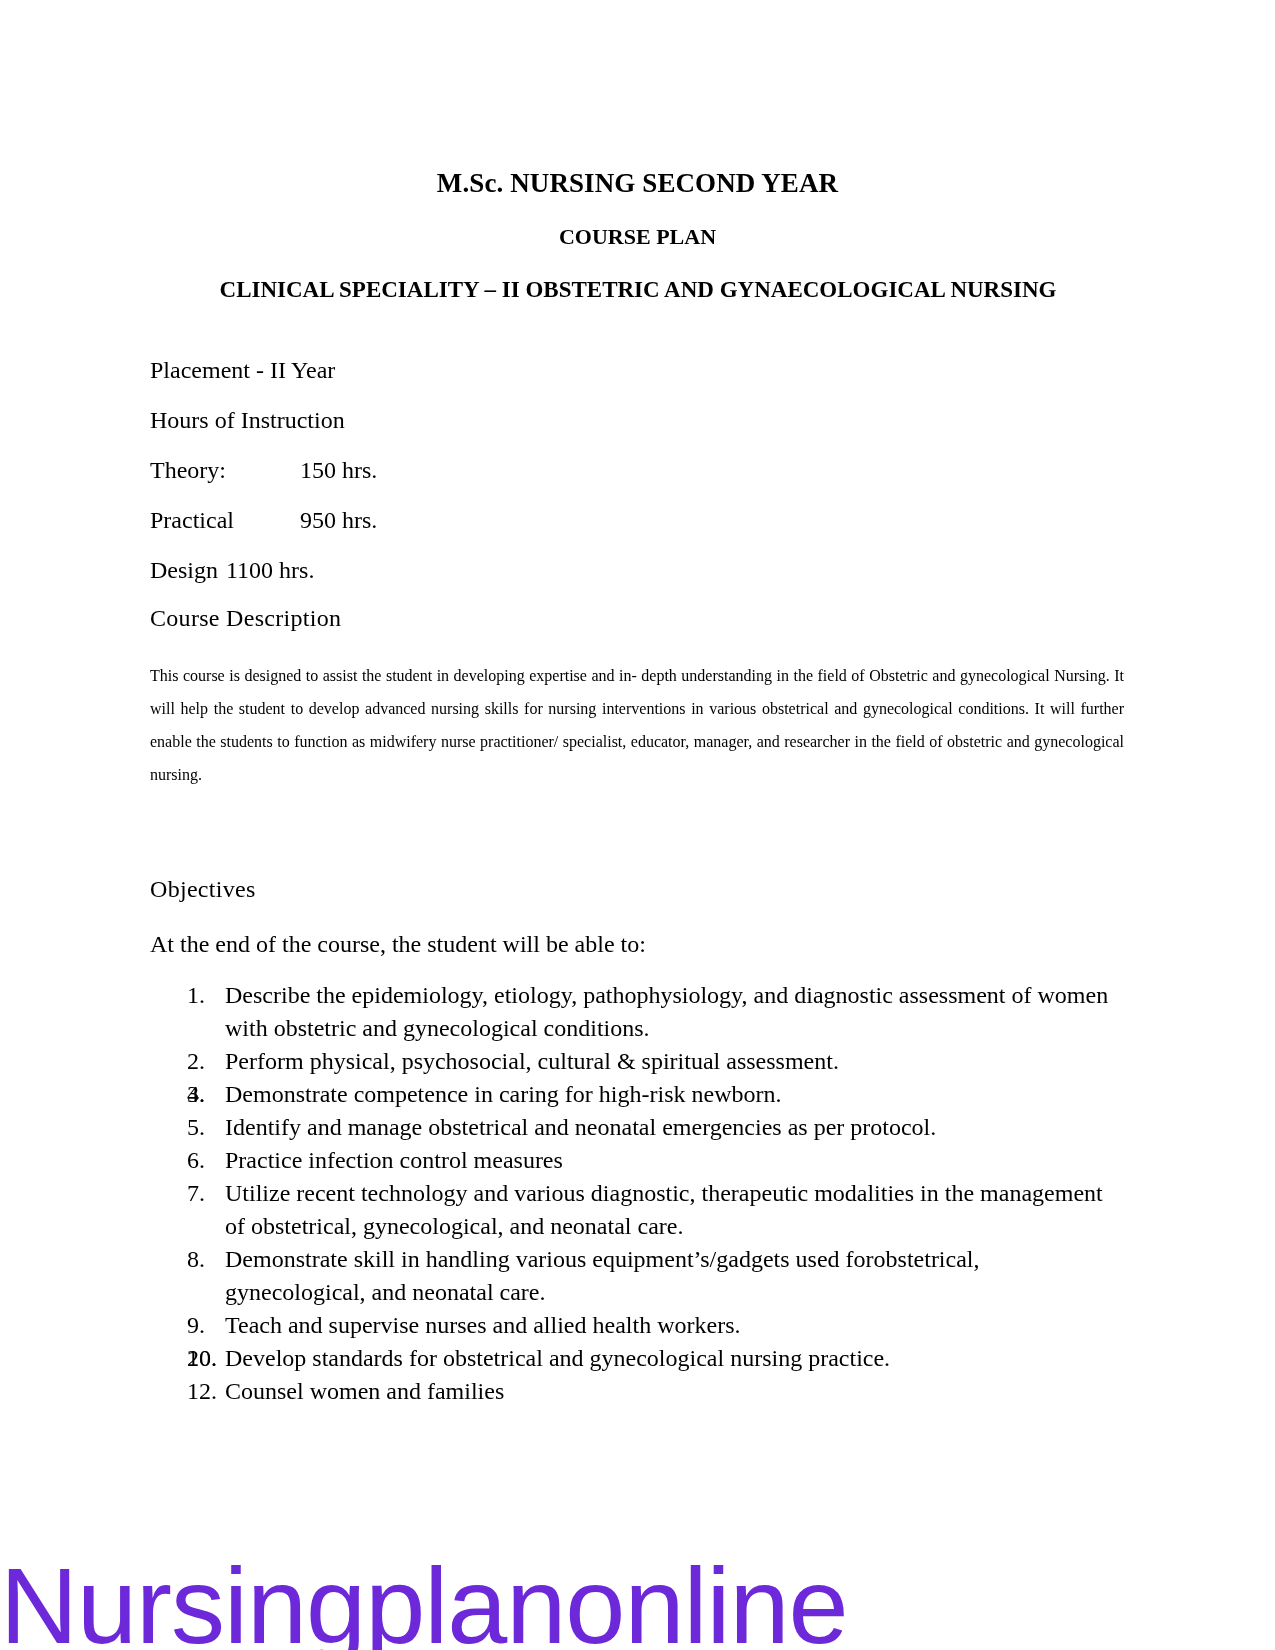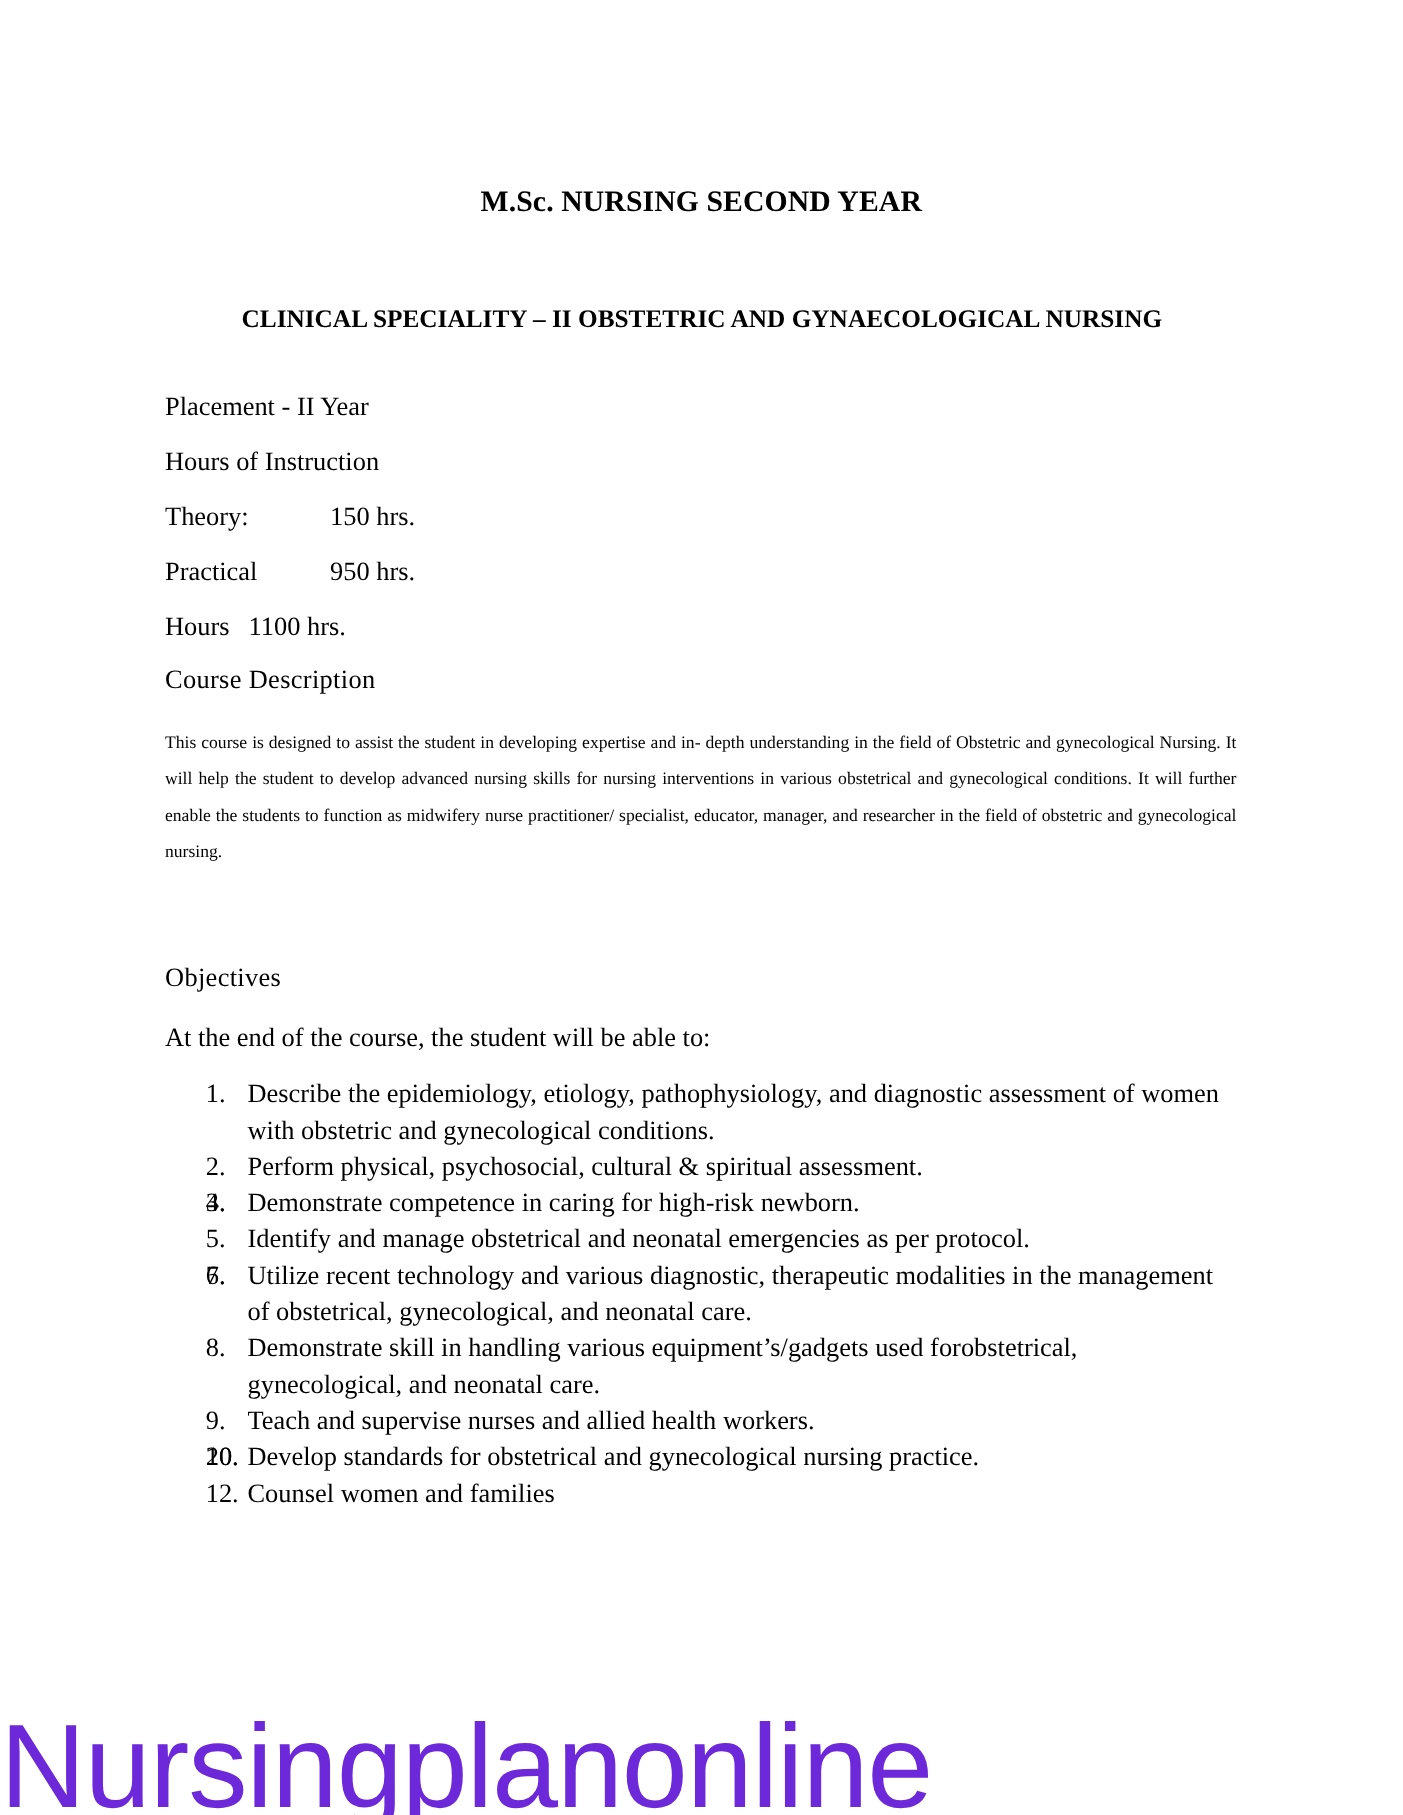--- a/index.html
+++ b/index.html
@@ -26,50 +26,51 @@
     font-family: "Liberation Sans", "DejaVu Sans", sans-serif; font-size: 108px; line-height: 120px;
     color: #6d28d9; letter-spacing: -1px;
   }
 </style>
 </head>
 <body>
 
 <div class="page">
 
   <div class="center title">M.Sc. NURSING SECOND YEAR</div>
+  <div class="center subtitle">COURSE PLAN</div>
   <div class="heading">CLINICAL SPECIALITY – II OBSTETRIC  AND GYNAECOLOGICAL NURSING</div>
 
   <div class="meta" style="top:340px;">Placement - II Year</div>
   <div class="meta" style="top:390px;">Hours of Instruction</div>
   <div class="meta" style="top:440px;">
     <span class="lbl">Theory:</span>
     <span class="val" style="left:150px;">150 hrs.</span>
   </div>
   <div class="meta" style="top:490px;">
     <span class="lbl">Practical</span>
     <span class="val" style="left:150px;">950 hrs.</span>
   </div>
   <div class="meta" style="top:540px;">
-    <span class="lbl">Hours</span>
+    <span class="lbl">Design</span>
     <span class="val" style="left:76px;">1100 hrs.</span>
   </div>
 
   <div class="sec-head" style="top:589px;">Course Description</div>
   <div class="para">This course is designed to assist the student in developing expertise and in- depth understanding in the field of Obstetric and gynecological Nursing. It will help the student to develop advanced nursing skills for nursing interventions in various obstetrical and gynecological conditions. It will further enable the students to function as midwifery nurse practitioner/ specialist, educator, manager, and researcher in the field of obstetric and gynecological nursing.</div>
 
   <div class="sec-head" style="top:860px;">Objectives</div>
   <div class="intro">At the end of the course, the student will be able to:</div>
 
   <ol class="obj-list">
     <li><span class="num">1.</span><span>Describe the epidemiology, etiology, pathophysiology, and diagnostic assessment of women with obstetric and gynecological conditions.</span></li>
     <li><span class="num">2.</span><span>Perform physical, psychosocial, cultural &amp; spiritual assessment.</span></li>
     <li><span class="num">3.</span></li>
     <li><span class="num">4.</span><span>Demonstrate competence in caring for high-risk newborn.</span></li>
     <li><span class="num">5.</span><span>Identify and manage obstetrical and neonatal emergencies as per protocol.</span></li>
-    <li><span class="num">6.</span></li>
+    <li><span class="num">6.</span><span>Practice infection control measures</span></li>
     <li><span class="num">7.</span><span>Utilize recent technology and various diagnostic, therapeutic modalities in the management of obstetrical, gynecological, and neonatal care.</span></li>
     <li><span class="num">8.</span><span>Demonstrate skill in handling various equipment’s/gadgets used forobstetrical, gynecological, and neonatal care.</span></li>
     <li><span class="num">9.</span><span>Teach and supervise nurses and allied health workers.</span></li>
     <li><span class="num">10.</span></li>
     <li><span class="num">20.</span><span>Develop standards for obstetrical and gynecological nursing practice.</span></li>
     <li><span class="num">12.</span><span>Counsel women and families</span></li>
   </ol>
 
   <div class="watermark">Nursingplanonline</div>
 </div>

